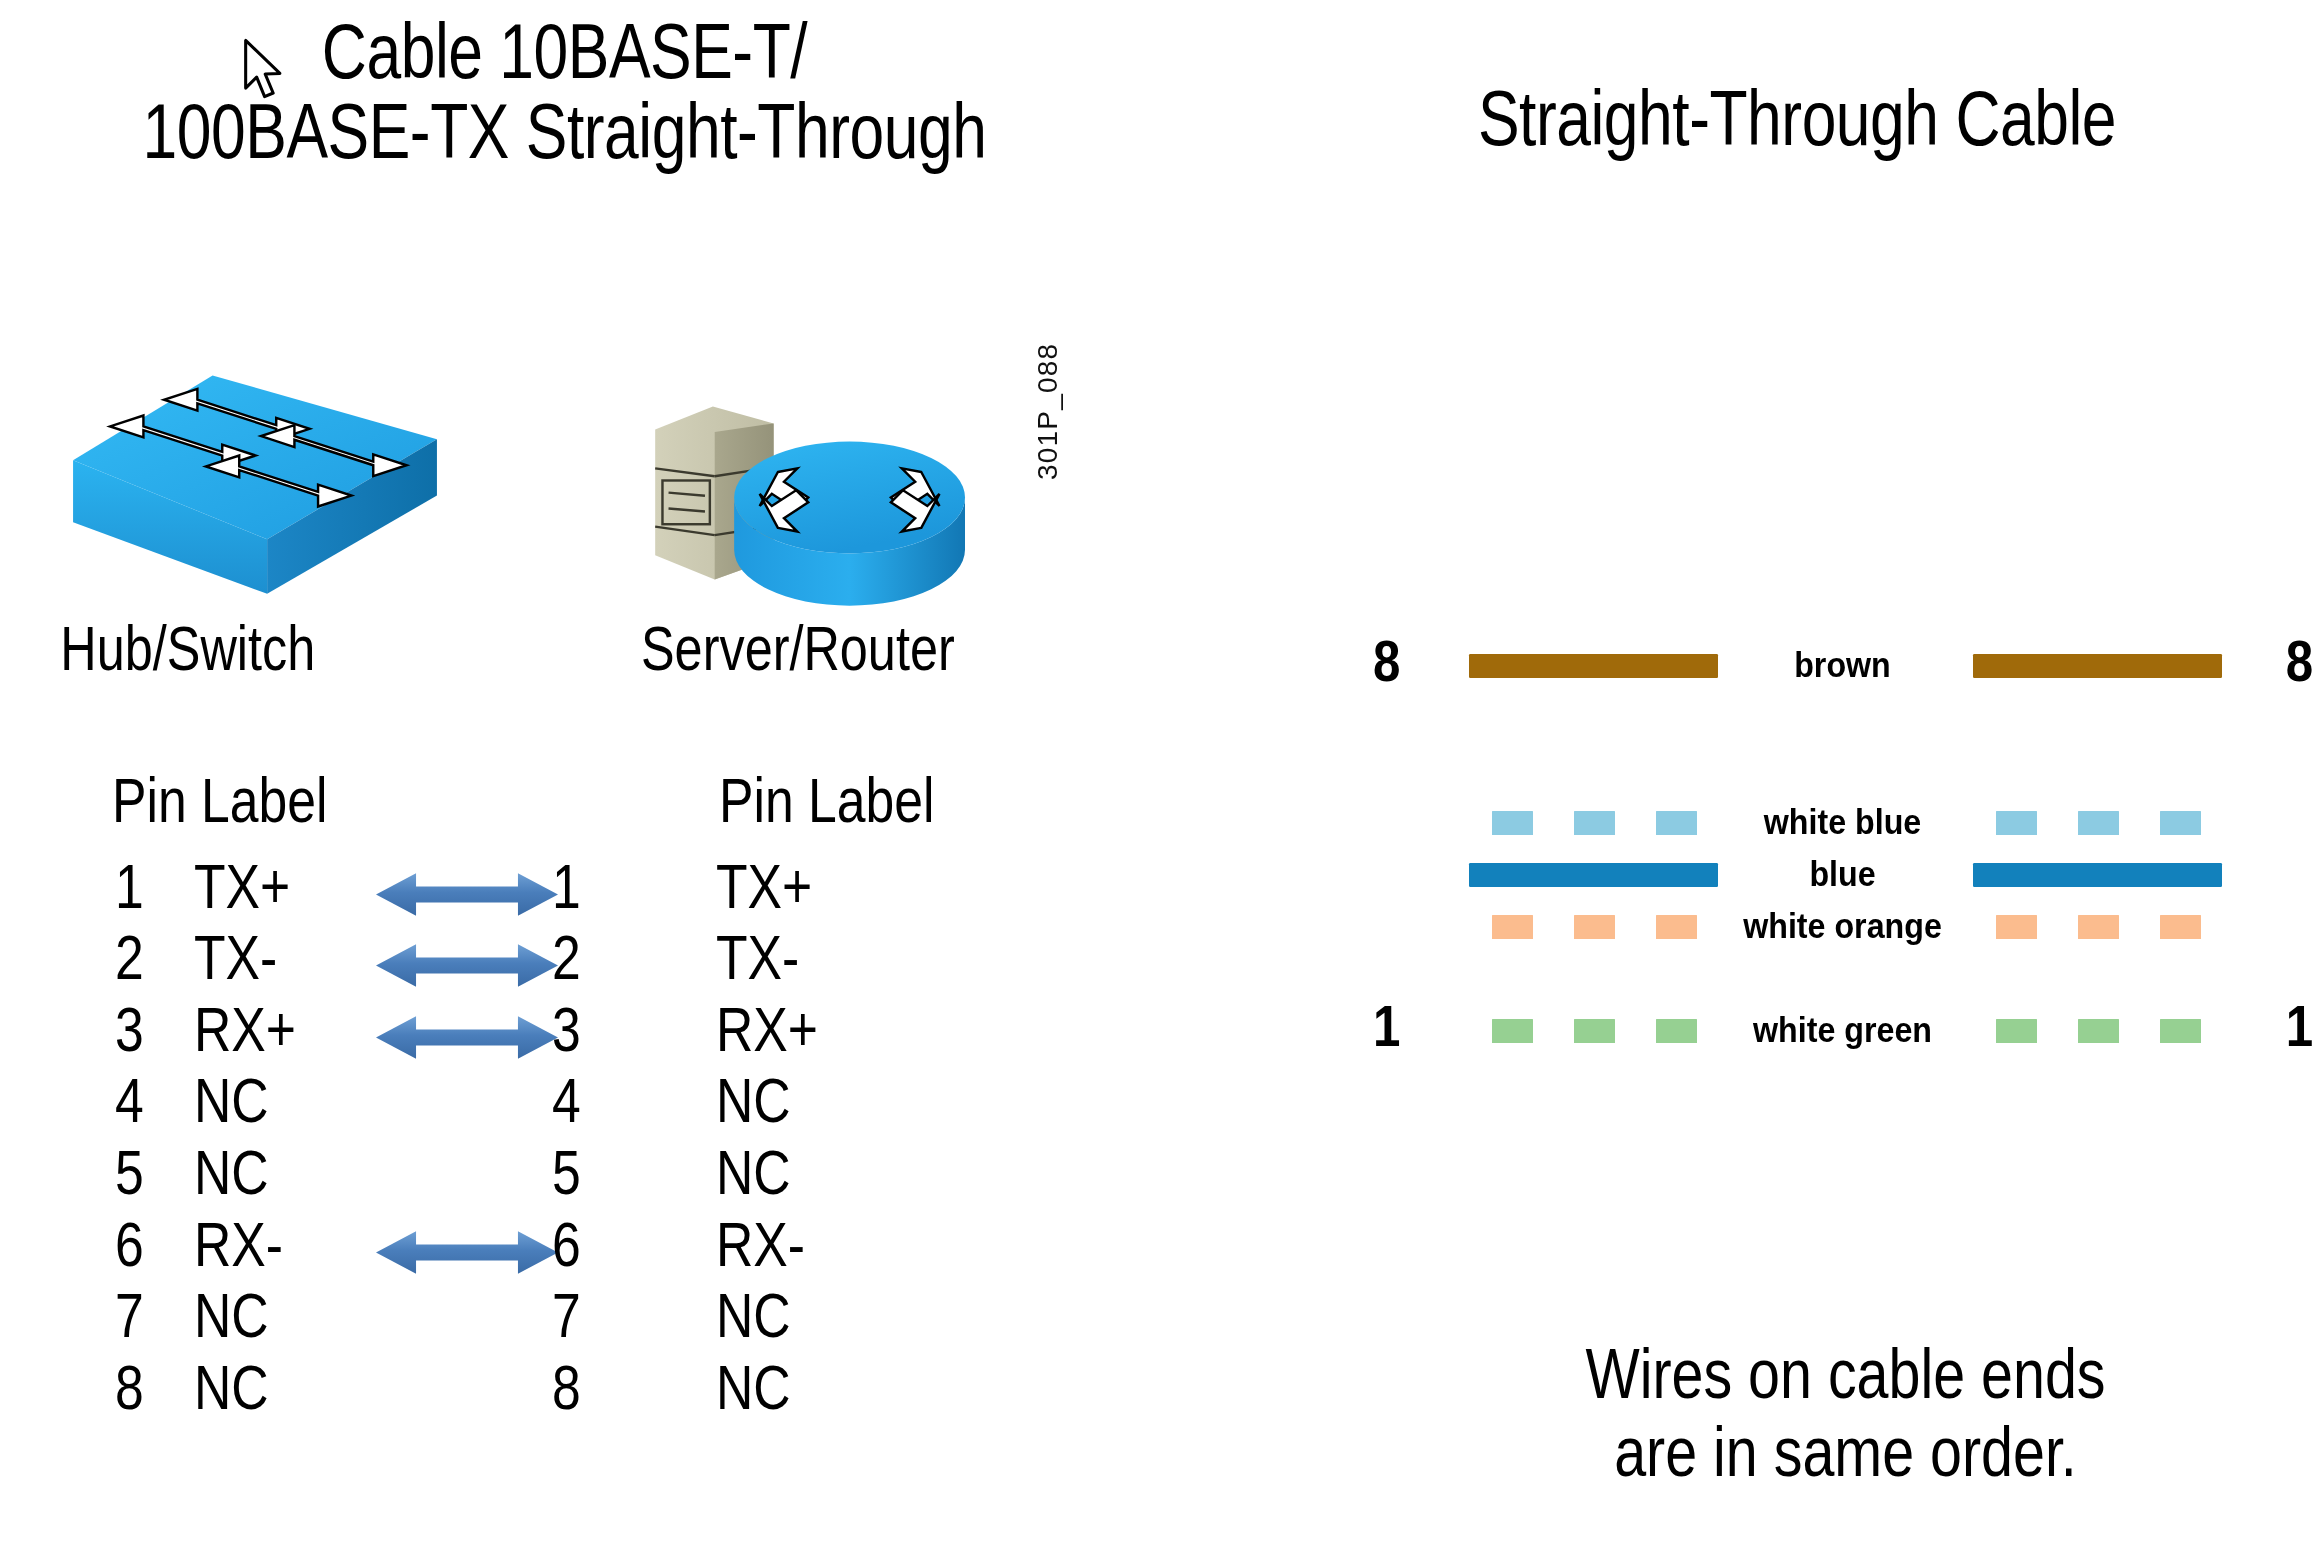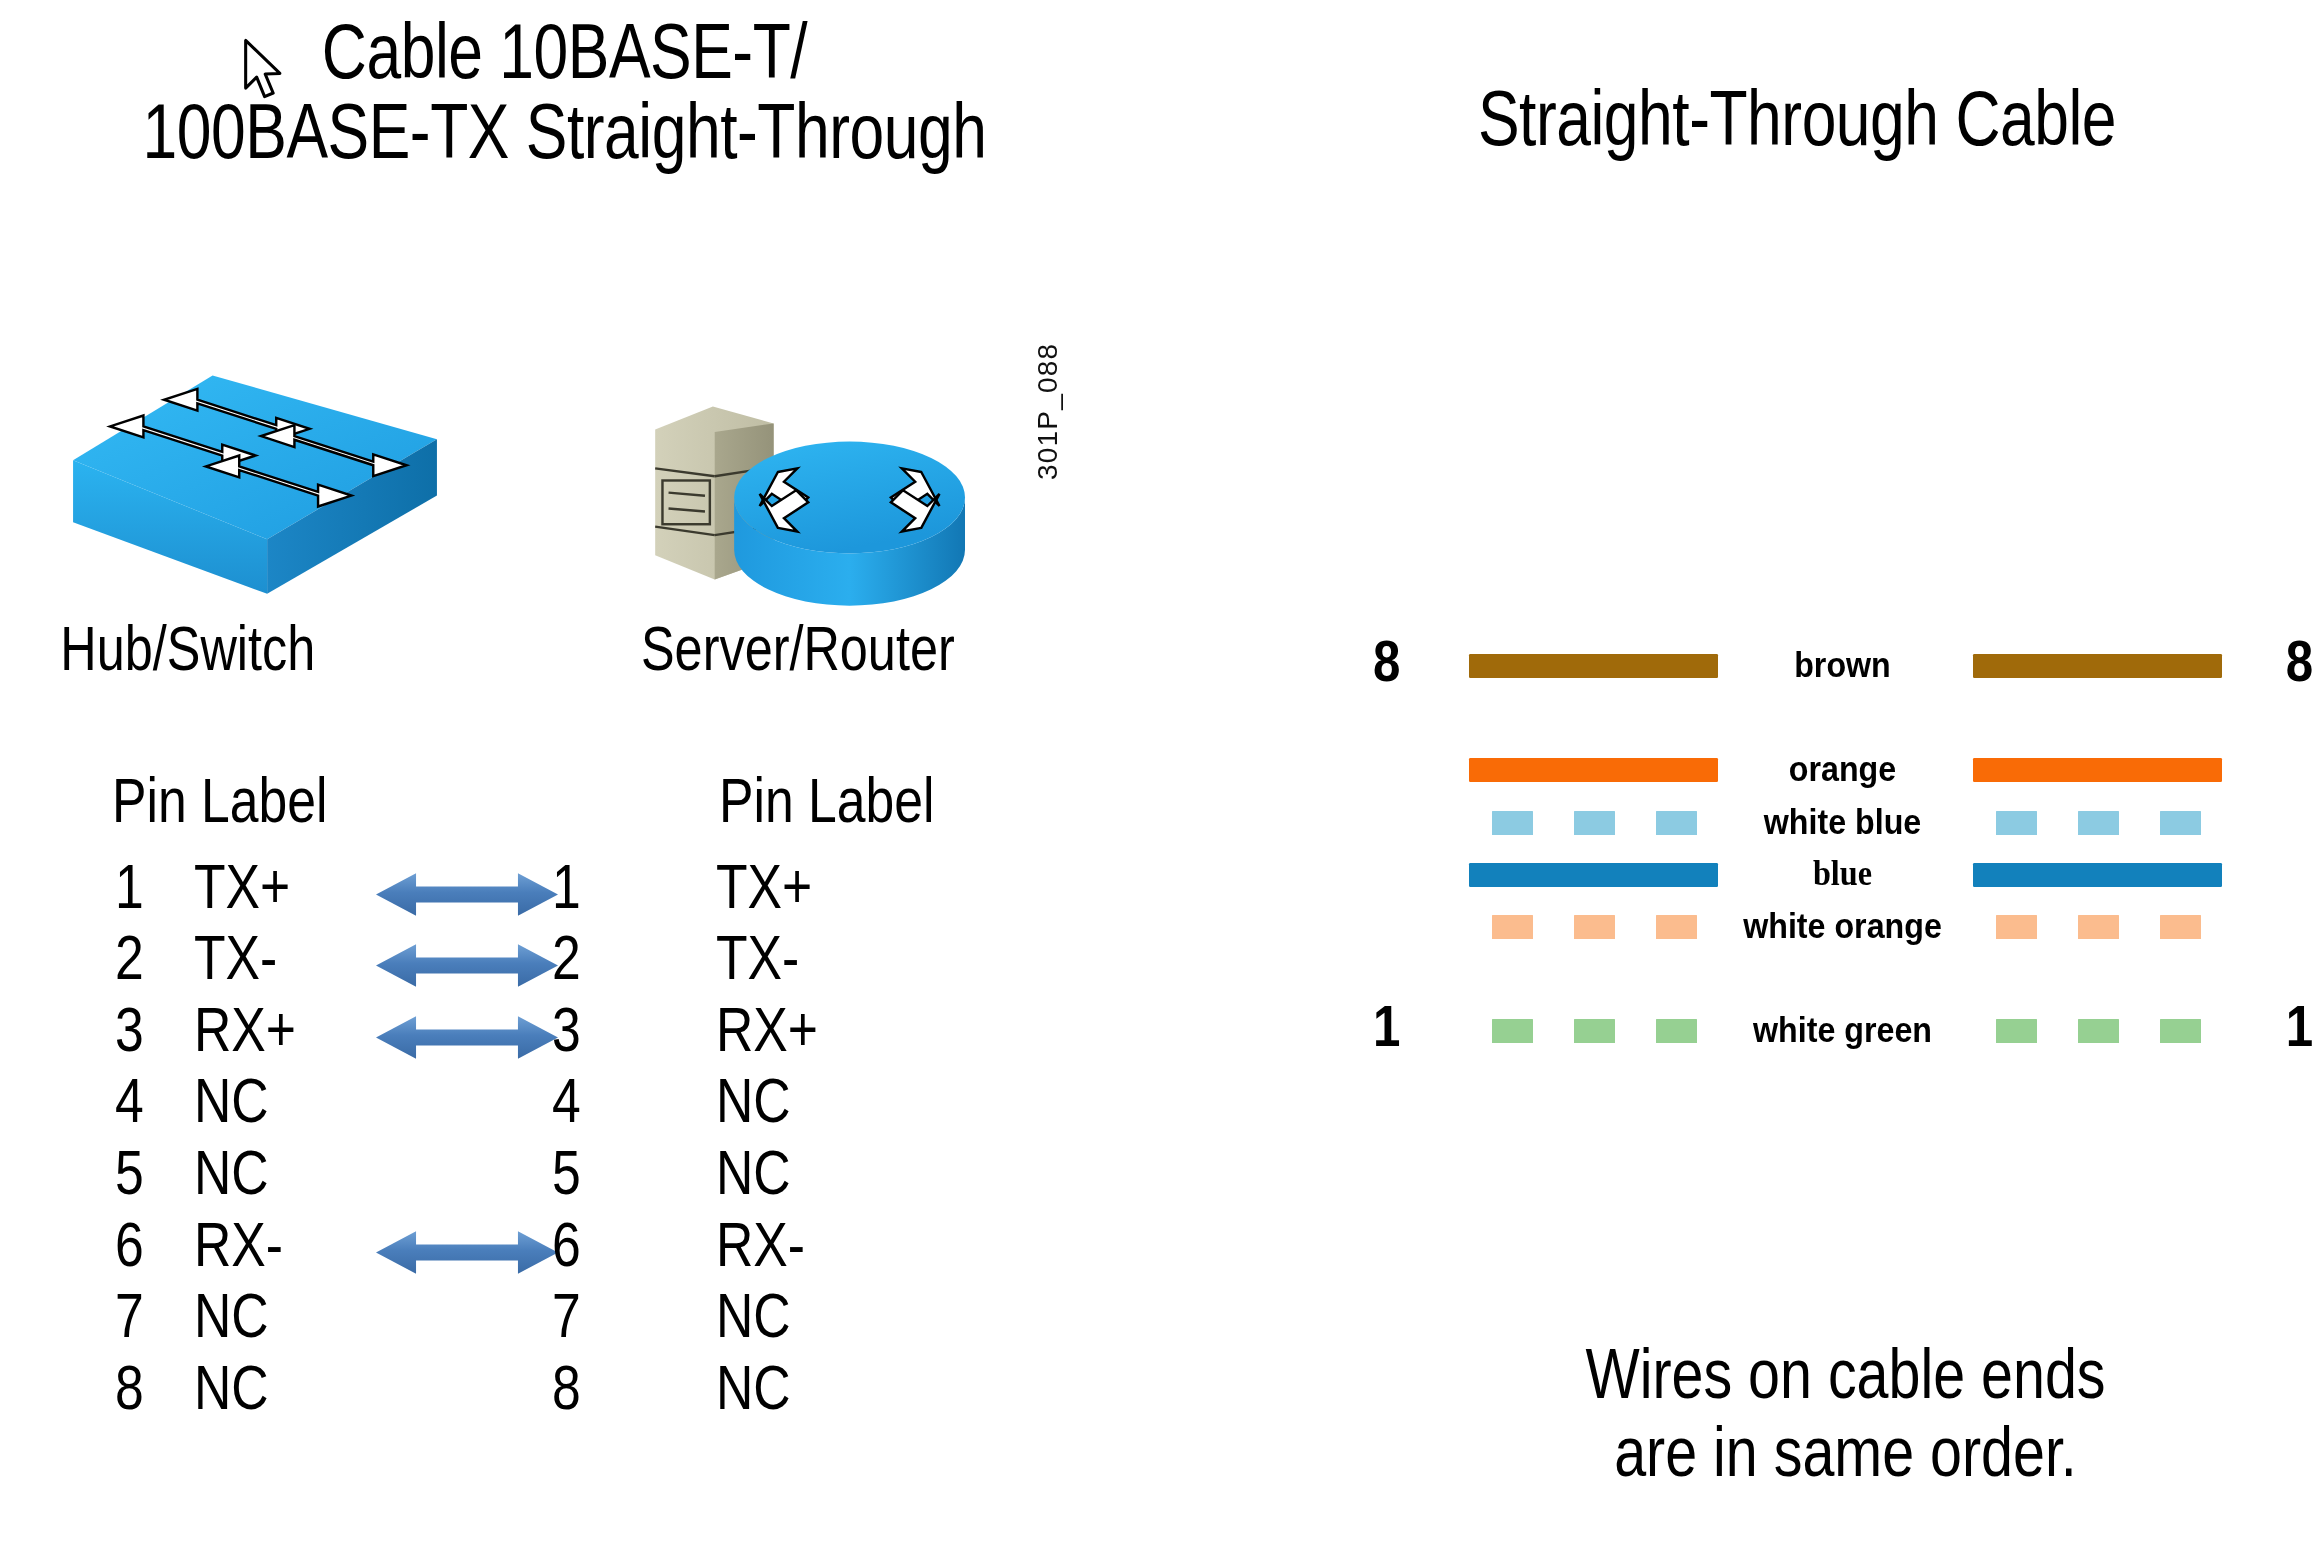--- a/index.html
+++ b/index.html
@@ -352,39 +352,34 @@
     </div>
 
   <div id="wiremap">
       <div class="wirerow" style="top: 0px;">
         <span class="endnum left">8</span>
         <span class="wirebar solid l" style="background:#A06A0A"></span>
         <span class="wirelabel">brown</span>
         <span class="wirebar solid r" style="background:#A06A0A"></span>
         <span class="endnum right">8</span>
       </div>
-      <div class="wirerow" style="top: 104px;">
-        <span class="wirebar solid l" style="background:#F96B06"></span>
-        <span class="wirelabel">orange</span>
-        <span class="wirebar solid r" style="background:#F96B06"></span>
-      </div>
       <div class="wirerow" style="top: 157px;">
         <span class="wirebar striped l">
           <i style="background:#8CCBE2"></i>
           <i style="background:#8CCBE2"></i>
           <i style="background:#8CCBE2"></i>
         </span>
         <span class="wirelabel">white blue</span>
         <span class="wirebar striped r">
           <i style="background:#8CCBE2"></i>
           <i style="background:#8CCBE2"></i>
           <i style="background:#8CCBE2"></i>
         </span>
       </div>
-      <div class="wirerow" style="top: 209px; font-family: Liberation Serif, serif;">
+      <div class="wirerow" style="top: 209px;">
         <span class="wirebar solid l" style="background:#1281BC"></span>
         <span class="wirelabel">blue</span>
         <span class="wirebar solid r" style="background:#1281BC"></span>
       </div>
       <div class="wirerow" style="top: 261px; text-decoration: underline;">
         <span class="wirebar striped l">
           <i style="background:#FBBC8E"></i>
           <i style="background:#FBBC8E"></i>
           <i style="background:#FBBC8E"></i>
         </span>

